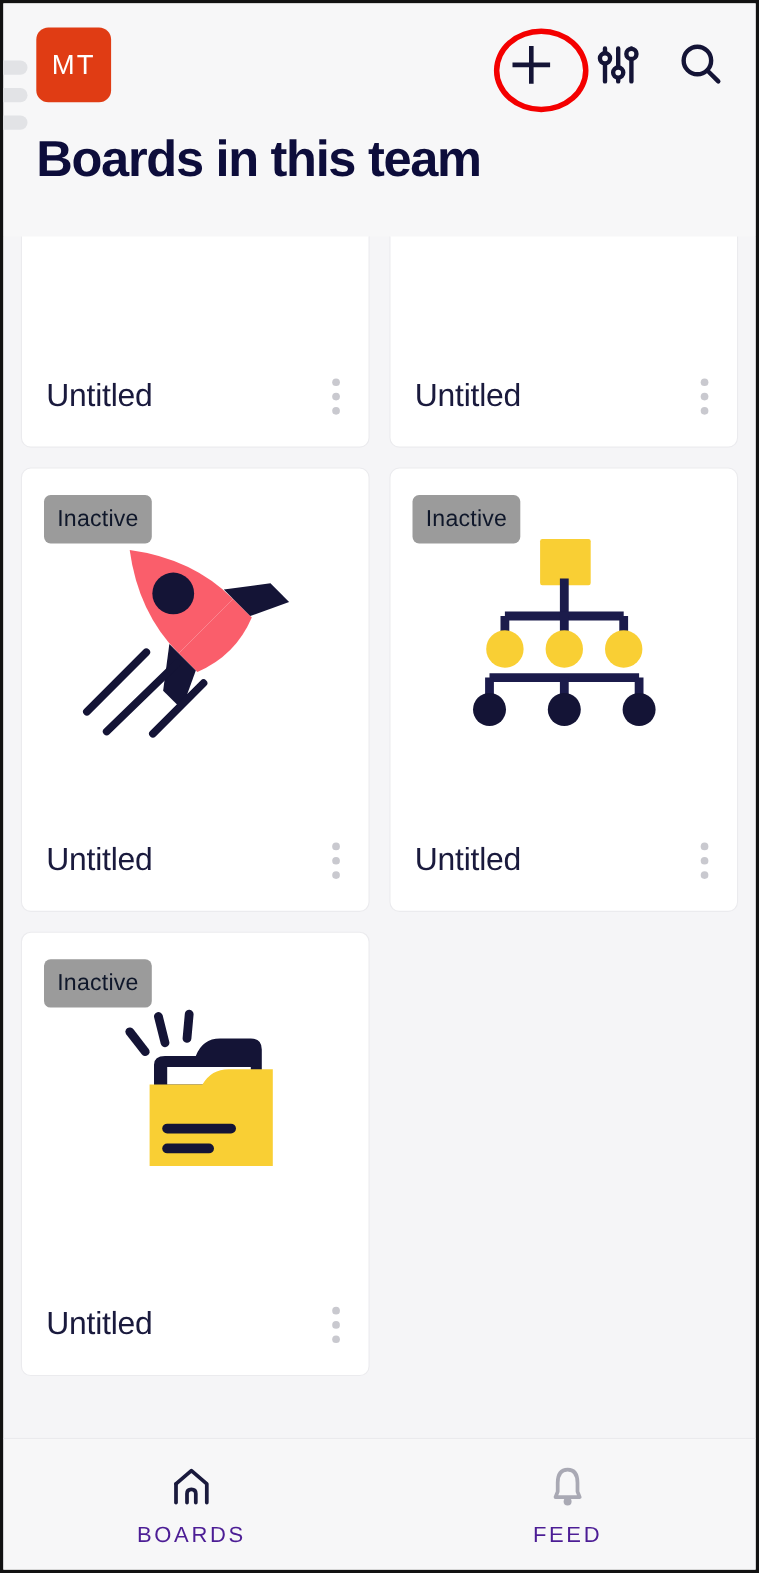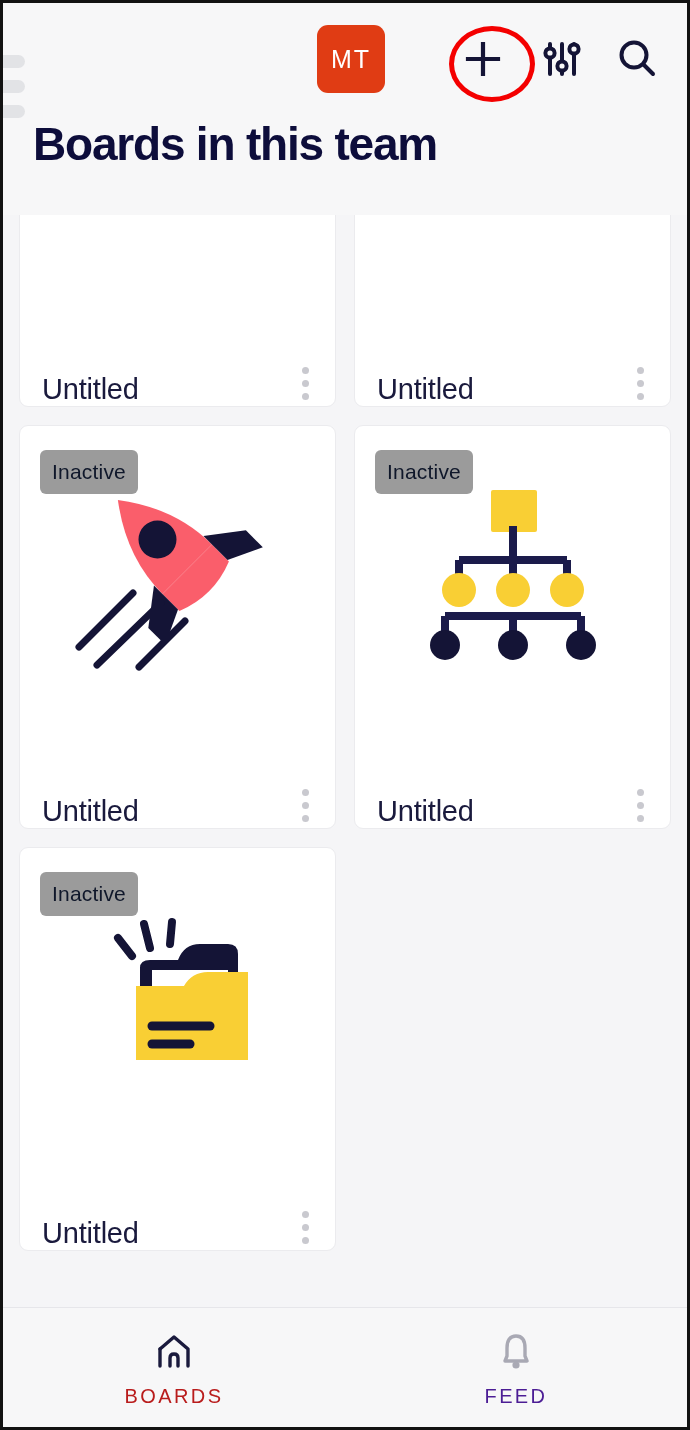--- a/index.html
+++ b/index.html
@@ -46,21 +46,20 @@
     height: 13px;
     border-radius: 7px;
     background: #e2e3e6;
   }
 
   .header-top {
     position: relative;
     height: 112px;
     display: flex;
     align-items: center;
-    justify-content: center;
   }
 
   .avatar {
     width: 68px;
     height: 68px;
     margin-left: 12px;
     border-radius: 11px;
     background: #e03c14;
     color: #ffffff;
     font-size: 25px;
@@ -166,21 +165,21 @@
     align-items: center;
     justify-content: center;
   }
   .art.top-cut { align-items: flex-start; }
   .art svg { display: block; }
 
   .card-footer {
     flex: 0 0 auto;
     height: 92px;
     display: flex;
-    align-items: flex-end;
+    align-items: center;
     justify-content: space-between;
     padding: 0 22px 0 22px;
   }
 
   .card-title {
     font-size: 29px;
     color: #1a1a3d;
     letter-spacing: -0.2px;
   }
 
@@ -211,21 +210,21 @@
     display: flex;
     flex-direction: column;
     align-items: center;
     justify-content: center;
     gap: 11px;
   }
   .nav-label {
     font-size: 20px;
     letter-spacing: 2.4px;
   }
-  .nav-item.active .nav-label { color: #b91c1c; }
+  .nav-item.active .nav-label { color: #4c1d95; }
   .nav-item.inactive .nav-label { color: #4c1d95; }
 </style>
 </head>
 <body>
 
 <div id="app">
 
   <div class="header">
 
     <div class="drawer-handle">

